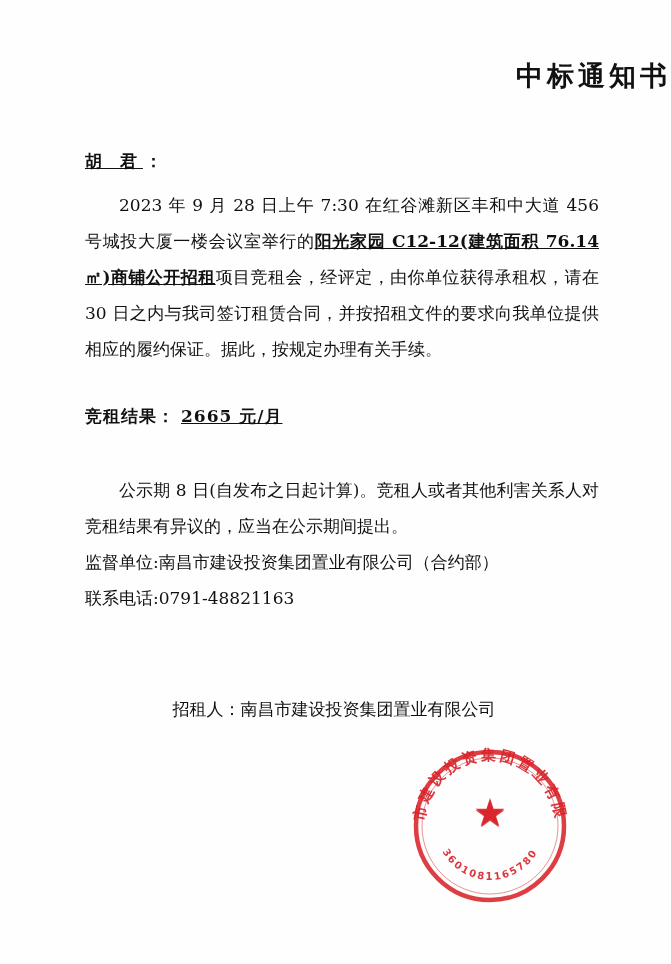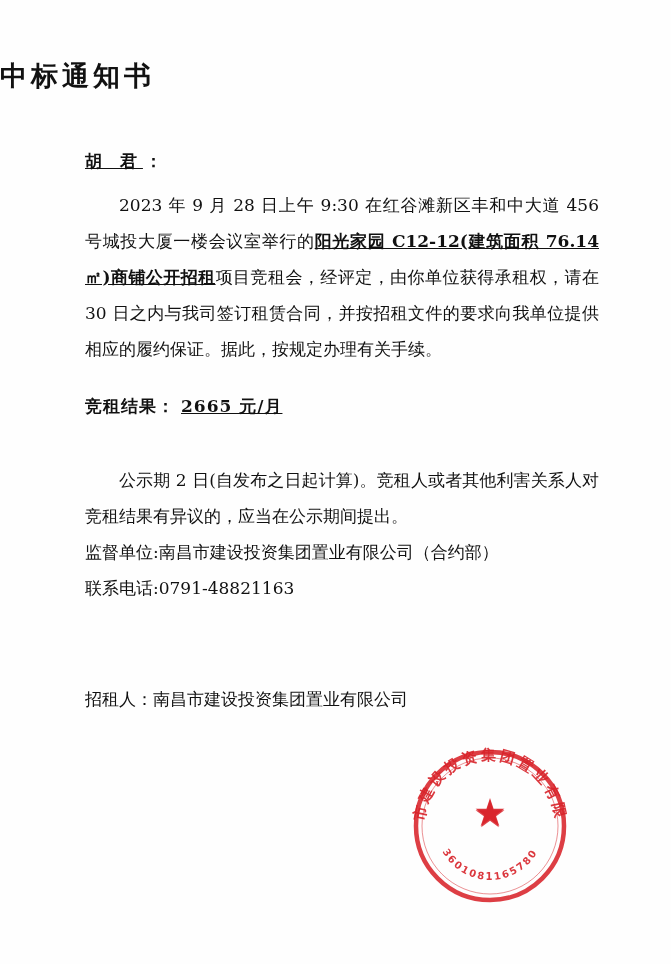--- a/index.html
+++ b/index.html
@@ -12,21 +12,21 @@
     color: #111111;
   }
   .page {
     position: relative;
     width: 671px;
     height: 964px;
     background: #fefefe;
     overflow: hidden;
   }
   .doc-title {
-    text-align: left;
+    text-align: right;
     font-size: 27px;
     font-weight: bold;
     letter-spacing: 4px;
     margin: 58px 0 0 0;
     font-family: "DejaVu Serif", "Liberation Serif", serif;
   }
   .body-wrap {
     padding: 0 72px 0 85px;
   }
   .salutation {
@@ -48,40 +48,40 @@
     margin: 14px 0 0 0;
   }
   .para.indent {
     text-indent: 34px;
   }
   .u {
     text-decoration: underline;
     font-weight: bold;
   }
   .result-line {
-    margin-top: 28px;
+    margin-top: 38px;
     font-size: 17px;
     font-weight: bold;
     letter-spacing: 1px;
   }
   .result-line .val {
     text-decoration: underline;
     font-weight: bold;
     padding: 0 10px 0 6px;
   }
   .spacer-1 { height: 30px; }
   .plain-line {
     font-size: 17px;
     line-height: 36px;
   }
   .sign-block {
     margin-top: 74px;
     font-size: 17px;
     line-height: 38px;
-    text-align: left;
+    text-align: center;
     padding-right: 16px;
     position: relative;
     z-index: 1;
   }
   .sign-date {
     padding-right: 38px;
     letter-spacing: 1px;
   }
   
   .seal {
@@ -103,30 +103,30 @@
 
   <h1 class="doc-title">中标通知书</h1>
 
   <div class="body-wrap">
 
     <div class="salutation">
       <span class="name">胡 君</span><span>：</span>
     </div>
 
     <p class="para indent">
-      <span>2023 年 9 月 28 日上午 9:30 在红谷滩新区丰和中大道 456 号城投大厦一楼会议室举行的</span><span class="u">阳光家园 C12-12(建筑面积 76.14 ㎡)商铺公开招租</span><span>项目竞租会，经评定，由你单位获得承租权，请在 30 日之内与我司签订租赁合同，并按招租文件的要求向我单位提供相应的履约保证。据此，按规定办理有关手续。</span>
+      <span>2023 年 9 月 28 日上午 7:30 在红谷滩新区丰和中大道 456 号城投大厦一楼会议室举行的</span><span class="u">阳光家园 C12-12(建筑面积 76.14 ㎡)商铺公开招租</span><span>项目竞租会，经评定，由你单位获得承租权，请在 30 日之内与我司签订租赁合同，并按招租文件的要求向我单位提供相应的履约保证。据此，按规定办理有关手续。</span>
     </p>
 
     <div class="result-line">
       <span>竞租结果：</span><span class="val">2665 元/月</span>
     </div>
 
     <div class="spacer-1"></div>
 
-    <p class="para indent">公示期 2 日(自发布之日起计算)。竞租人或者其他利害关系人对竞租结果有异议的，应当在公示期间提出。</p>
+    <p class="para indent">公示期 8 日(自发布之日起计算)。竞租人或者其他利害关系人对竞租结果有异议的，应当在公示期间提出。</p>
 
     <div class="plain-line">监督单位:南昌市建设投资集团置业有限公司（合约部）</div>
     <div class="plain-line">联系电话:0791-48821163</div>
 
     <div class="sign-block">
       <div>招租人：南昌市建设投资集团置业有限公司</div>
     </div>
 
     <div class="footer-blank"></div>
   </div>

